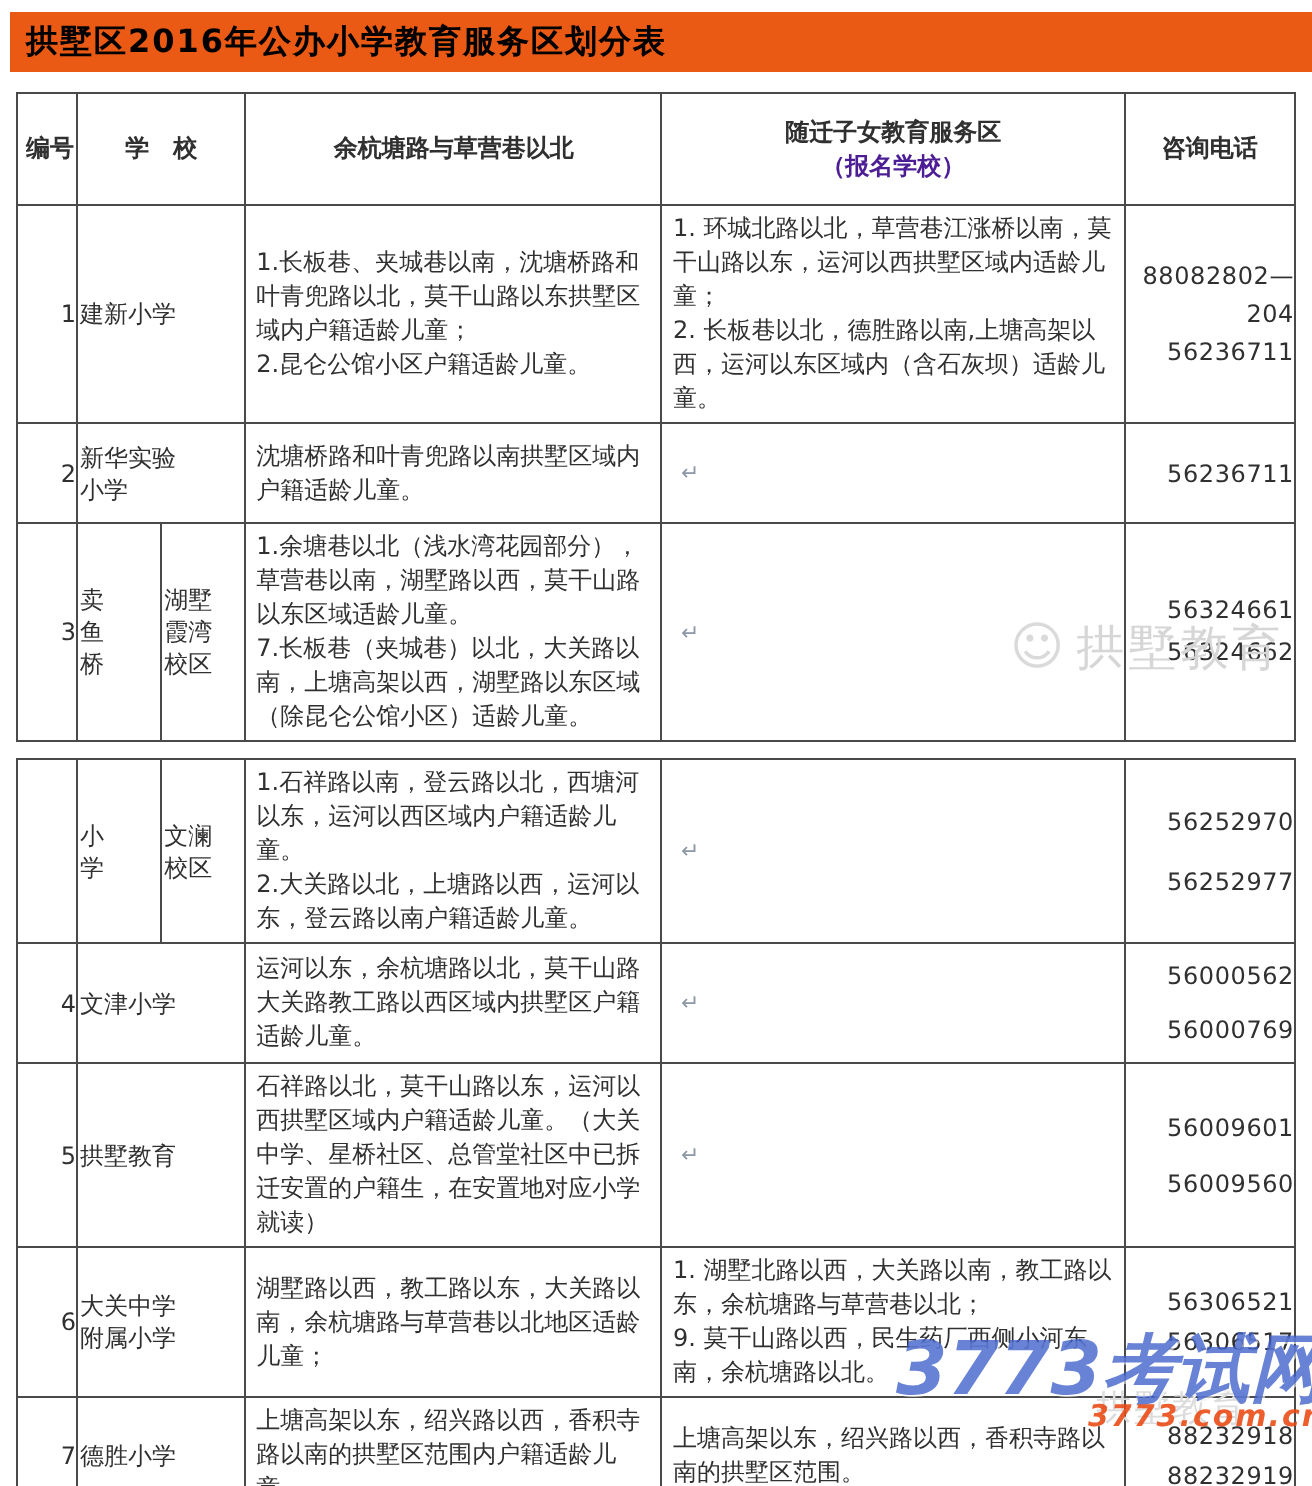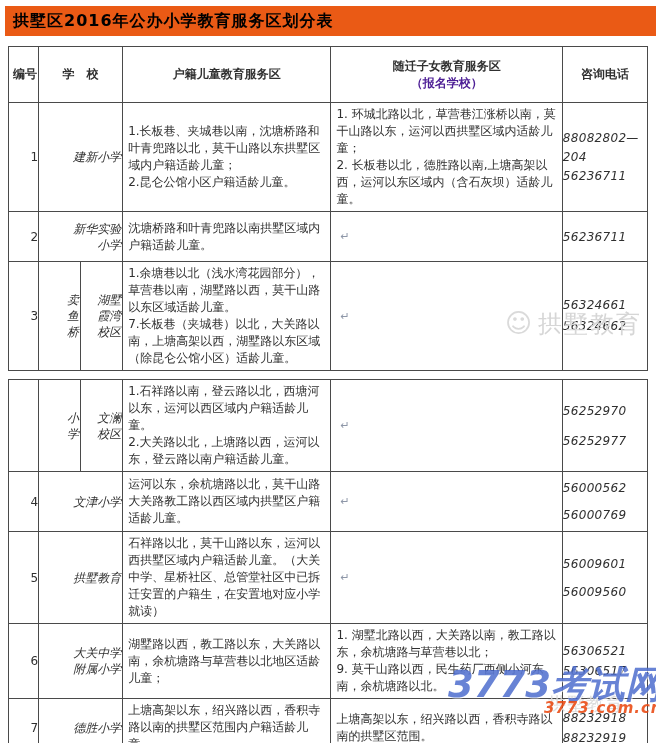--- a/index.html
+++ b/index.html
@@ -40,23 +40,23 @@
     white-space: pre-line;
     overflow: hidden;
   }
   th {
     font-weight: bold;
     text-align: center;
     padding: 2px 1px;
     line-height: 17px;
   }
   .c-no   { text-align: right; }
-  .c-school { text-align: right; line-height: 16px; padding: 2px 1px; font-style: italic; }
+  .c-school { text-align: left; line-height: 16px; padding: 2px 1px; }
   .c-res, .c-mig { text-align: left; padding: 3px 5px; line-height: 17px; }
-  .c-tel  { text-align: left; line-height: 24px; letter-spacing: 0.3px; font-style: italic; }
+  .c-tel  { text-align: right; line-height: 24px; letter-spacing: 0.3px; }
   .hdr-red { color: #4c1d95; }
   .pmark { color: #8e97a8; font-size: 11px; display: block; text-align: left; padding-left: 4px; }
 
   
   .wm { position: absolute; pointer-events: none; white-space: nowrap; }
   .wm-gongshu1 {
     left: 505px; top: 308px;
     color: #d6d6d6; font-size: 24px; letter-spacing: 2px;
   }
   .wm-gongshu1 .wm-logo { font-size: 26px; margin-right: 4px; color: #dadada; }
@@ -95,21 +95,21 @@
           <col style="width:42px">
           <col style="width:42px">
         <col style="width:208px">
           <col style="width:231px">
           <col style="width:85px">
       </colgroup>
       <tbody>
           <tr style="height:56px">
         <th class="c-no">编号</th>
         <th colspan="2">学　校</th>
-        <th>户籍儿童教育服务区</th>
+        <th>余杭塘路与草营巷以北</th>
         <th><span>随迁子女教育服务区</span><br><span class="hdr-red">（报名学校）</span></th>
         <th>咨询电话</th>
       </tr>
 
       <tr style="height:104px">
         <td class="c-no">1</td>
         <td colspan="2" class="c-school">建新小学</td>
         <td class="c-res">1.长板巷、夹城巷以南，沈塘桥路和叶青兜路以北，莫干山路以东拱墅区域内户籍适龄儿童；
 2.昆仑公馆小区户籍适龄儿童。</td>
         <td class="c-mig">1. 环城北路以北，草营巷江涨桥以南，莫干山路以东，运河以西拱墅区域内适龄儿童；

